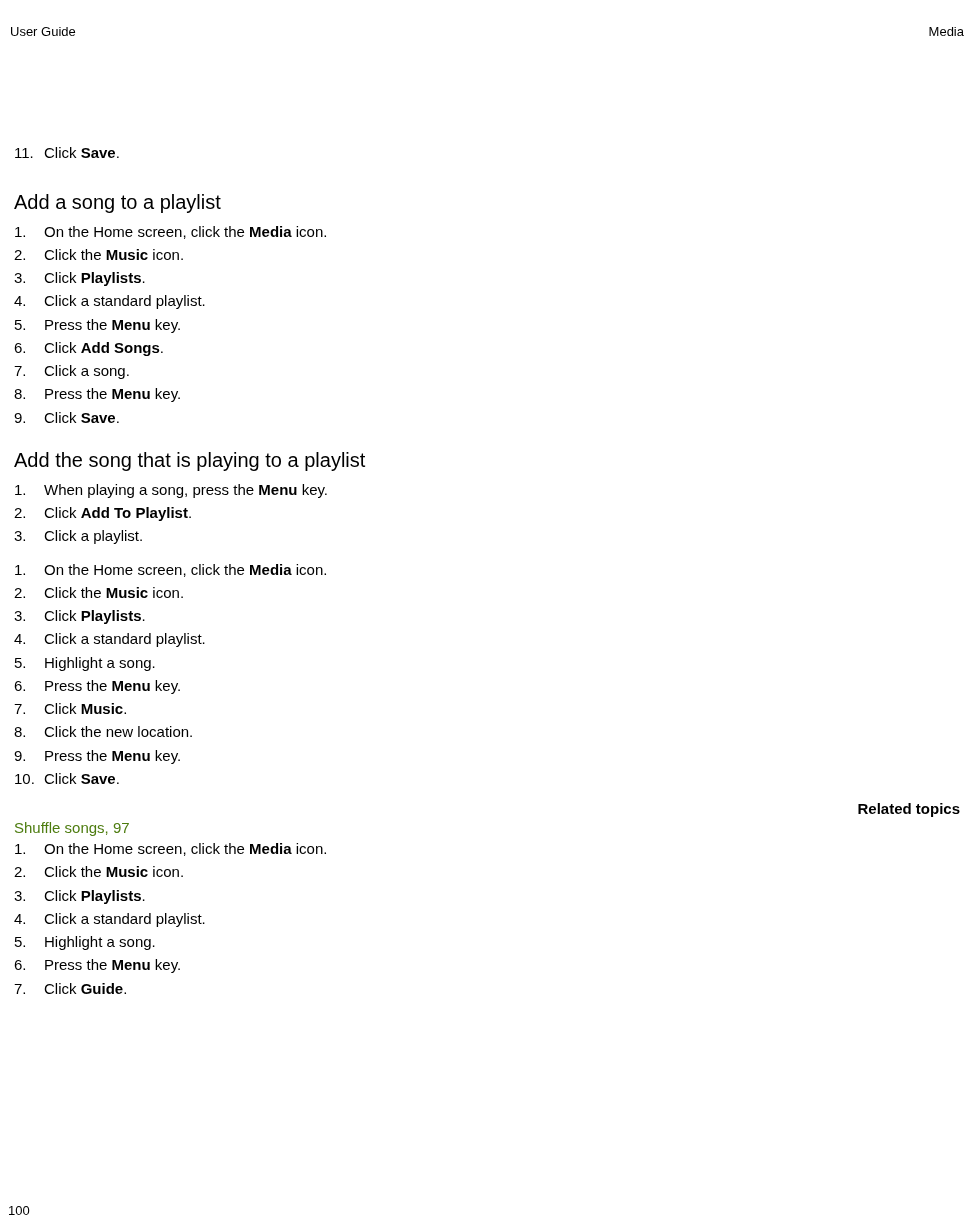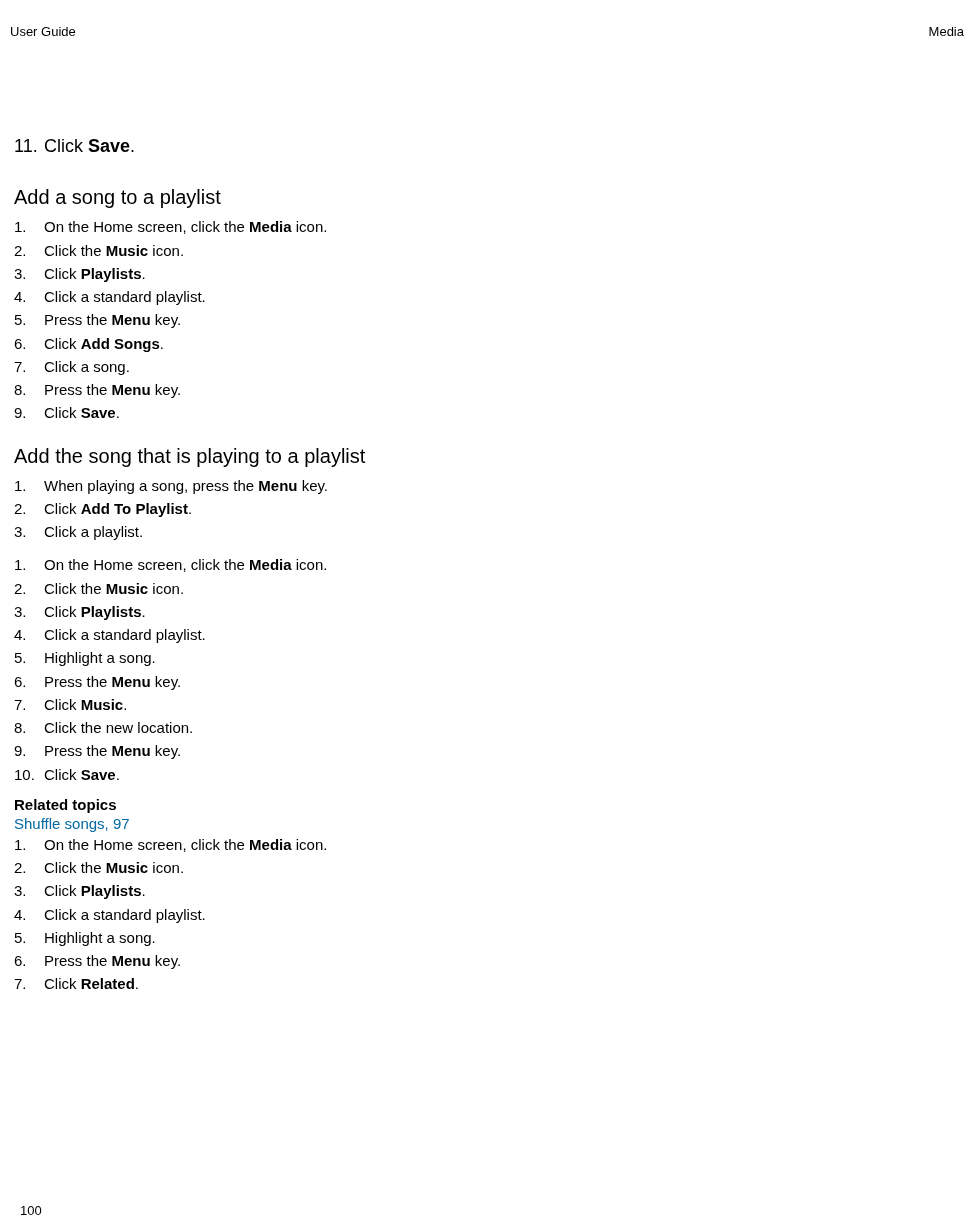--- a/index.html
+++ b/index.html
@@ -23,23 +23,24 @@
     display: flex;
     justify-content: space-between;
     font-size: 13px;
     padding: 0 2px;
   }
   .content {
     padding: 96px 6px 0 6px;
   }
   .first-step {
     display: flex;
-    font-size: 18px;
+    font-size: 15px;
     line-height: 1.3;
     margin-bottom: 28px;
+    margin-top: 8px;
   }
   .first-step .num {
     min-width: 30px;
   }
   h2.section-title {
     font-size: 20px;
     font-weight: 400;
     margin: 20px 0 6px 0;
   }
   ol.steps {
@@ -57,32 +58,33 @@
     min-width: 30px;
     display: inline-block;
   }
   ol.steps > li .txt {
     flex: 1;
   }
   .related-label {
     font-size: 15px;
     font-weight: 700;
     margin-top: 10px;
+    text-align: right;
   }
   a.related-link {
-    color: #0369a1;
+    color: #4d7c0f;
     text-decoration: none;
     font-size: 15px;
     display: inline-block;
     margin-top: 2px;
   }
   .page-number {
     position: absolute;
     bottom: 10px;
-    left: 20px;
+    left: 8px;
     font-size: 13px;
   }
   b { font-weight: 700; }
 </style>
 </head>
 <body>
 
 <div class="page">
   <div class="header-row">
     <span>User Guide</span>
@@ -209,20 +211,20 @@
           <li>
             <span class="num">5.</span>
             <span class="txt">Highlight a song.</span>
           </li>
           <li>
             <span class="num">6.</span>
             <span class="txt">Press the <b>Menu</b> key.</span>
           </li>
           <li>
             <span class="num">7.</span>
-            <span class="txt">Click <b>Related</b>.</span>
+            <span class="txt">Click <b>Guide</b>.</span>
           </li>
         </ol></div>
 
   </div>
 
   <div class="page-number">100</div>
 </div>
 
 </body></html>

